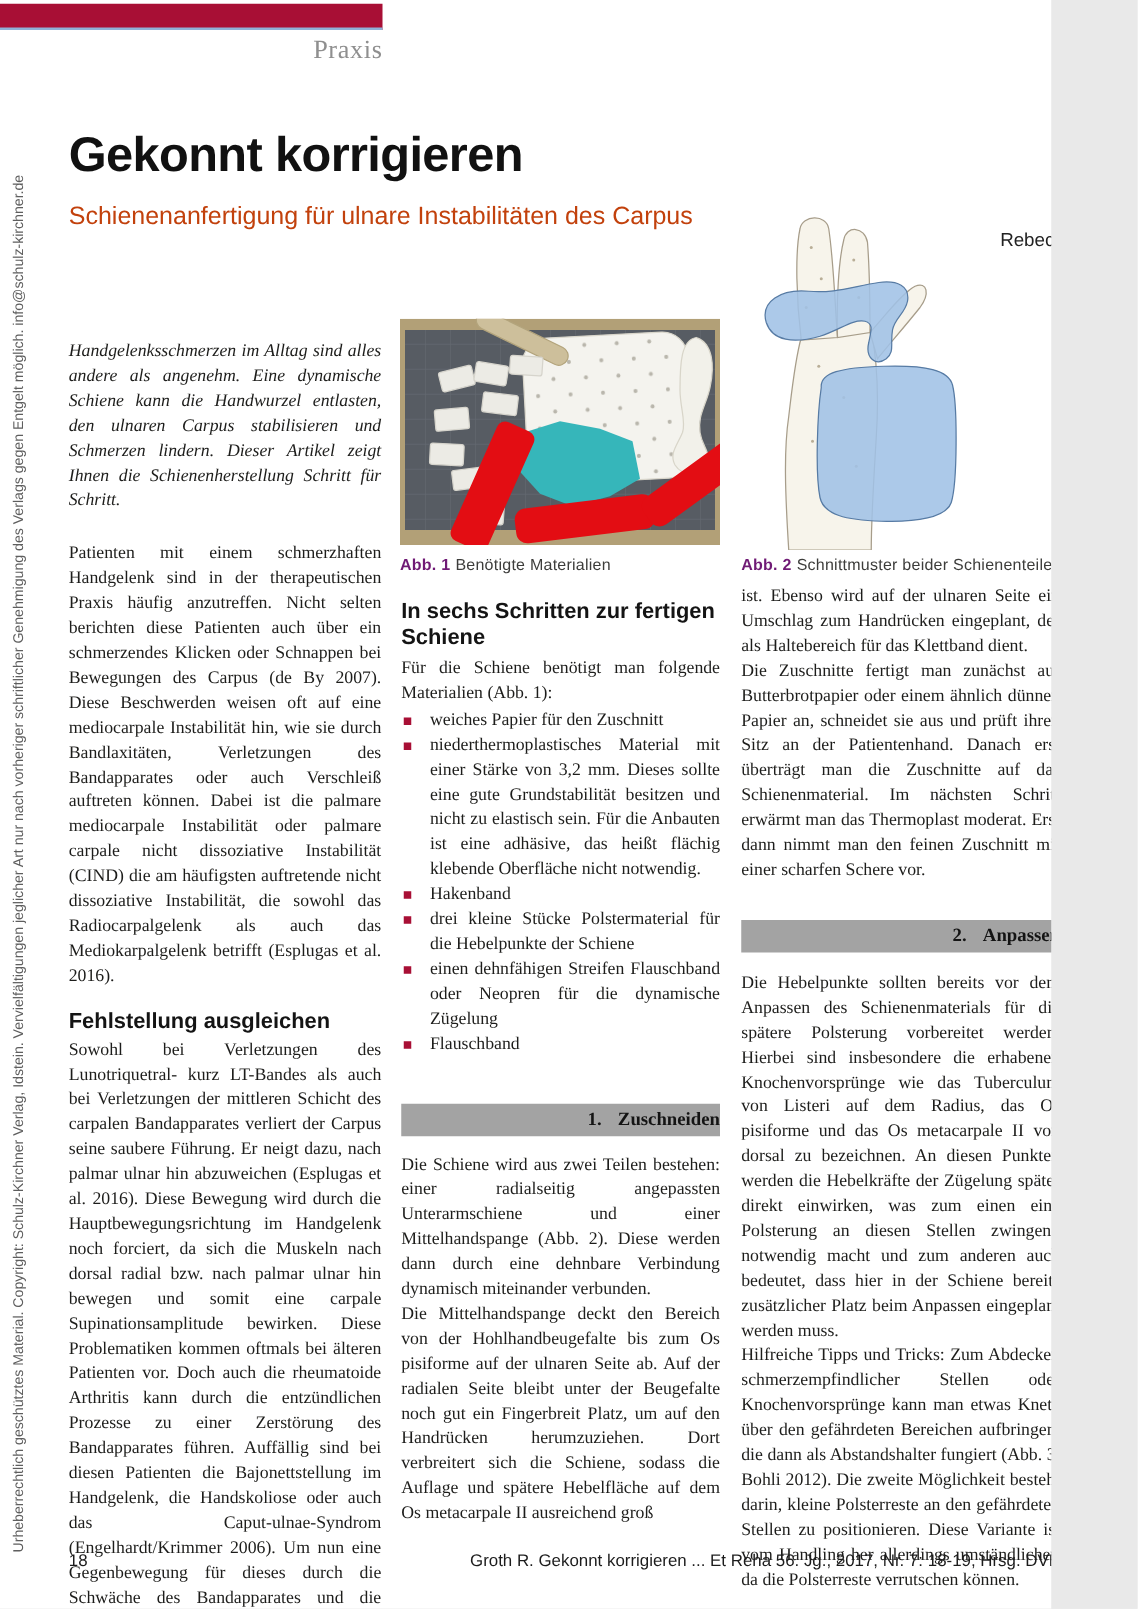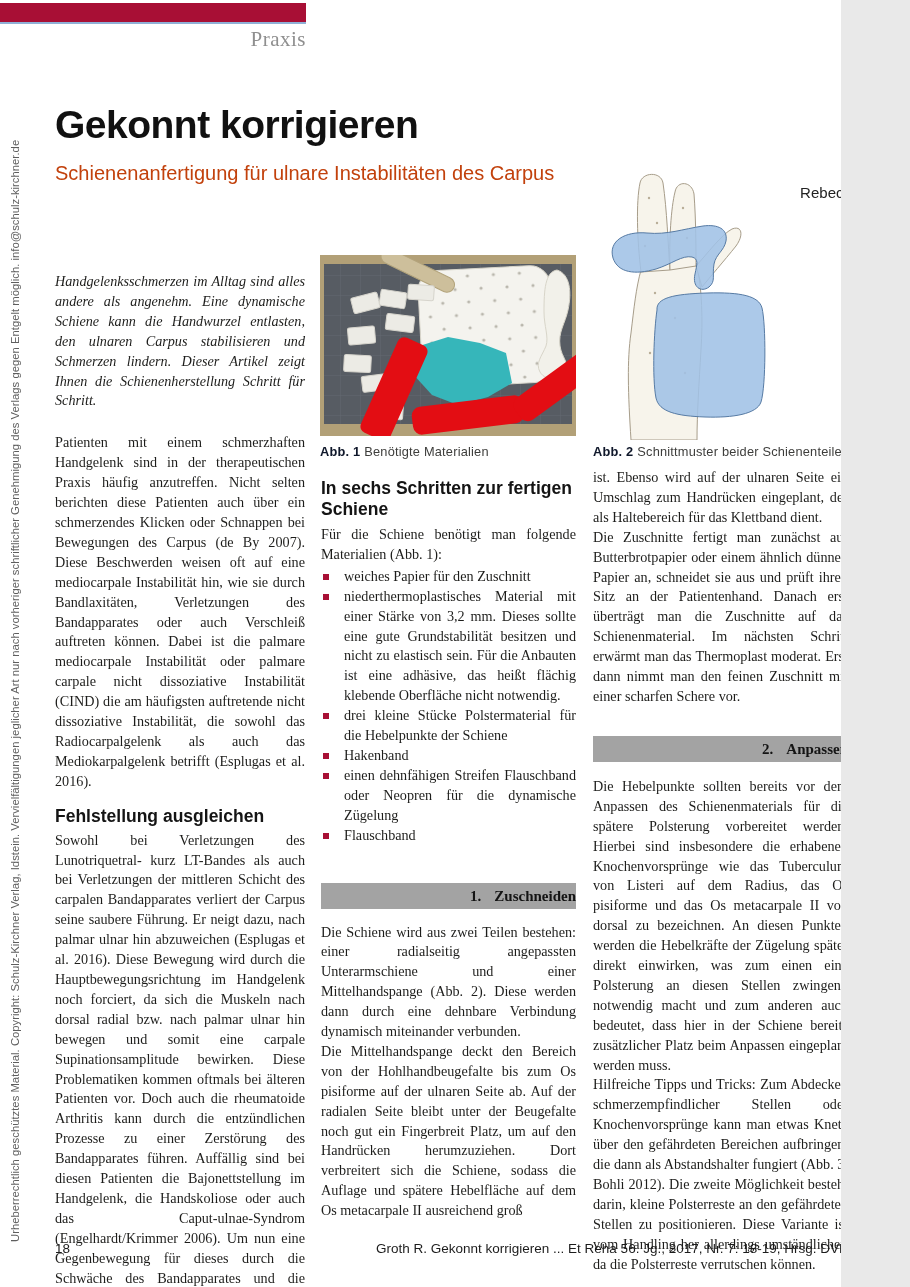--- a/index.html
+++ b/index.html
@@ -16,21 +16,21 @@
          font-size:39px;font-weight:bold;letter-spacing:-0.5px;color:#111;text-align:right;}
   .subtitle{position:absolute;left:55px;top:162px;font-family:"Liberation Sans",sans-serif;
             font-size:20px;color:#c2410c;}
   .author{position:absolute;left:621px;top:184px;width:280px;text-align:right;
           font-family:"Liberation Sans",sans-serif;font-size:15px;color:#222;}
   
   .fig1{position:absolute;left:320px;top:255px;width:256px;height:181px;}
   .fig2{position:absolute;left:595px;top:168px;width:285px;height:272px;}
   .caption{position:absolute;top:444px;font-family:"Liberation Sans",sans-serif;
            font-size:12.8px;color:#3d3d3b;letter-spacing:.2px;}
-  .caption b{font-weight:bold;color:#0f172a;margin-right:4px;}
+  .caption b{font-weight:bold;color:#701a75;margin-right:4px;}
   .cap1{left:320px;width:256px;}
   .cap2{left:593px;width:270px;}
   
   .col{position:absolute;width:255px;font-size:14.2px;line-height:19.9px;text-align:justify;}
   .col1{left:55px;top:272px;width:250px;}
   .col2{left:321px;top:466px;}
   .col3{left:593px;top:468px;}
   .col p{margin:0;}
   .lead{font-style:italic;margin-bottom:22px !important;}
   h2{font-family:"Liberation Sans",sans-serif;font-size:17.5px;line-height:21px;
@@ -141,22 +141,22 @@
     <h2>Fehlstellung ausgleichen</h2>
     <p>Sowohl bei Verletzungen des Lunotriquetral- kurz LT-Bandes als auch bei Verletzungen der mittleren Schicht des carpalen Bandapparates verliert der Carpus seine saubere Führung. Er neigt dazu, nach palmar ulnar hin abzuweichen (Esplugas et al. 2016). Diese Bewegung wird durch die Hauptbewegungsrichtung im Handgelenk noch forciert, da sich die Muskeln nach dorsal radial bzw. nach palmar ulnar hin bewegen und somit eine carpale Supinationsamplitude bewirken. Diese Problematiken kommen oftmals bei älteren Patienten vor. Doch auch die rheumatoide Arthritis kann durch die entzündlichen Prozesse zu einer Zerstörung des Bandapparates führen. Auffällig sind bei diesen Patienten die Bajonettstellung im Handgelenk, die Handskoliose oder auch das Caput-ulnae-Syndrom (Engelhardt/Krimmer 2006). Um nun eine Gegenbewegung für dieses durch die Schwäche des Bandapparates und die Muskelzüge bewirktes Ungleichgewicht auszugleichen, bedarf es einer carpalen Pronation, die durch die dynamische Zügelung der Schiene erreicht werden soll (Chinchalkar/Ah Yong 2004).</p>
   </div>
 
   <div class="col col2">
     <h2>In sechs Schritten zur fertigen Schiene</h2>
     <p>Für die Schiene benötigt man folgende Materialien (Abb. 1):</p>
     <ul class="mats">
       <li><span class="sq"></span><span>weiches Papier für den Zuschnitt</span></li>
       <li><span class="sq"></span><span>niederthermoplastisches Material mit einer Stärke von 3,2 mm. Dieses sollte eine gute Grundstabilität besitzen und nicht zu elastisch sein. Für die Anbauten ist eine adhäsive, das heißt flächig klebende Oberfläche nicht notwendig.</span></li>
+      <li><span class="sq"></span><span>Hakenband</span></li>
       <li><span class="sq"></span><span>drei kleine Stücke Polstermaterial für die Hebelpunkte der Schiene</span></li>
-      <li><span class="sq"></span><span>Hakenband</span></li>
       <li><span class="sq"></span><span>einen dehnfähigen Streifen Flauschband oder Neopren für die dynamische Zügelung</span></li>
       <li><span class="sq"></span><span>Flauschband</span></li>
     </ul>
     <div class="stepbox box1">
       <span class="num">1.</span><span>Zuschneiden</span>
     </div>
     <p>Die Schiene wird aus zwei Teilen bestehen: einer radialseitig angepassten Unterarmschiene und einer Mittelhandspange (Abb. 2). Diese werden dann durch eine dehnbare Verbindung dynamisch miteinander verbunden.</p>
     <p>Die Mittelhandspange deckt den Bereich von der Hohlhandbeugefalte bis zum Os pisiforme auf der ulnaren Seite ab. Auf der radialen Seite bleibt unter der Beugefalte noch gut ein Fingerbreit Platz, um auf den Handrücken herumzuziehen. Dort verbreitert sich die Schiene, sodass die Auflage und spätere Hebelfläche auf dem Os metacarpale II ausreichend groß</p>
   </div>
 

